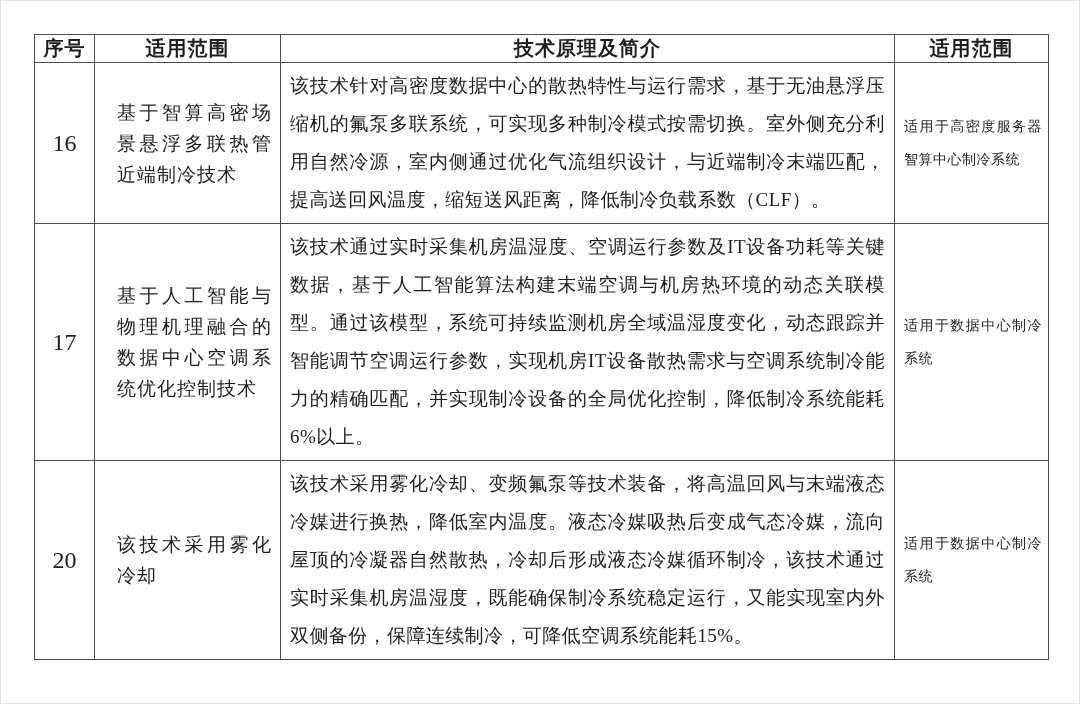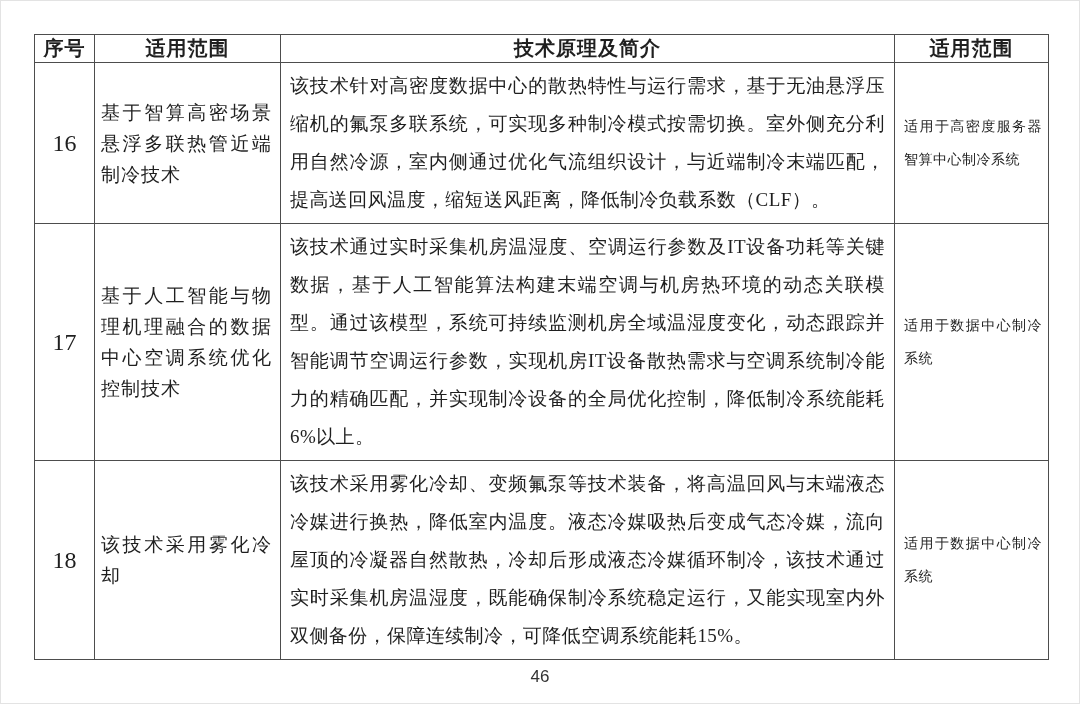--- a/index.html
+++ b/index.html
@@ -49,21 +49,21 @@
   }
   td.seq {
     font-size: 24px;
     text-align: center;
     font-family: "Liberation Serif", "DejaVu Serif", serif;
   }
   td.name {
     font-size: 19px;
     line-height: 31px;
     text-align: justify;
-    padding: 4px 8px 4px 6px;
+    padding: 4px 8px 4px 22px;
     letter-spacing: 1px;
   }
   td.principle {
     font-size: 19px;
     line-height: 38px;
     text-align: justify;
     padding: 4px 9px 4px 9px;
     letter-spacing: 0.4px;
   }
   td.scope {
@@ -111,23 +111,22 @@
         <td class="principle">该技术针对高密度数据中心的散热特性与运行需求，基于无油悬浮压缩机的氟泵多联系统，可实现多种制冷模式按需切换。室外侧充分利用自然冷源，室内侧通过优化气流组织设计，与近端制冷末端匹配，提高送回风温度，缩短送风距离，降低制冷负载系数（CLF）。</td>
         <td class="scope">适用于高密度服务器智算中心制冷系统</td>
       </tr>
       <tr class="row-17">
         <td class="seq">17</td>
         <td class="name">基于人工智能与物理机理融合的数据中心空调系统优化控制技术</td>
         <td class="principle">该技术通过实时采集机房温湿度、空调运行参数及IT设备功耗等关键数据，基于人工智能算法构建末端空调与机房热环境的动态关联模型。通过该模型，系统可持续监测机房全域温湿度变化，动态跟踪并智能调节空调运行参数，实现机房IT设备散热需求与空调系统制冷能力的精确匹配，并实现制冷设备的全局优化控制，降低制冷系统能耗6%以上。</td>
         <td class="scope">适用于数据中心制冷系统</td>
       </tr>
       <tr class="row-18">
-        <td class="seq">18</td>
+        <td class="seq">20</td>
         <td class="name">该技术采用雾化冷却</td>
         <td class="principle">该技术采用雾化冷却、变频氟泵等技术装备，将高温回风与末端液态冷媒进行换热，降低室内温度。液态冷媒吸热后变成气态冷媒，流向屋顶的冷凝器自然散热，冷却后形成液态冷媒循环制冷，该技术通过实时采集机房温湿度，既能确保制冷系统稳定运行，又能实现室内外双侧备份，保障连续制冷，可降低空调系统能耗15%。</td>
         <td class="scope">适用于数据中心制冷系统</td>
       </tr>
     </tbody>
   </table>
 
-  <div class="page-number">46</div>
 
 </div>
 
 </body></html>

